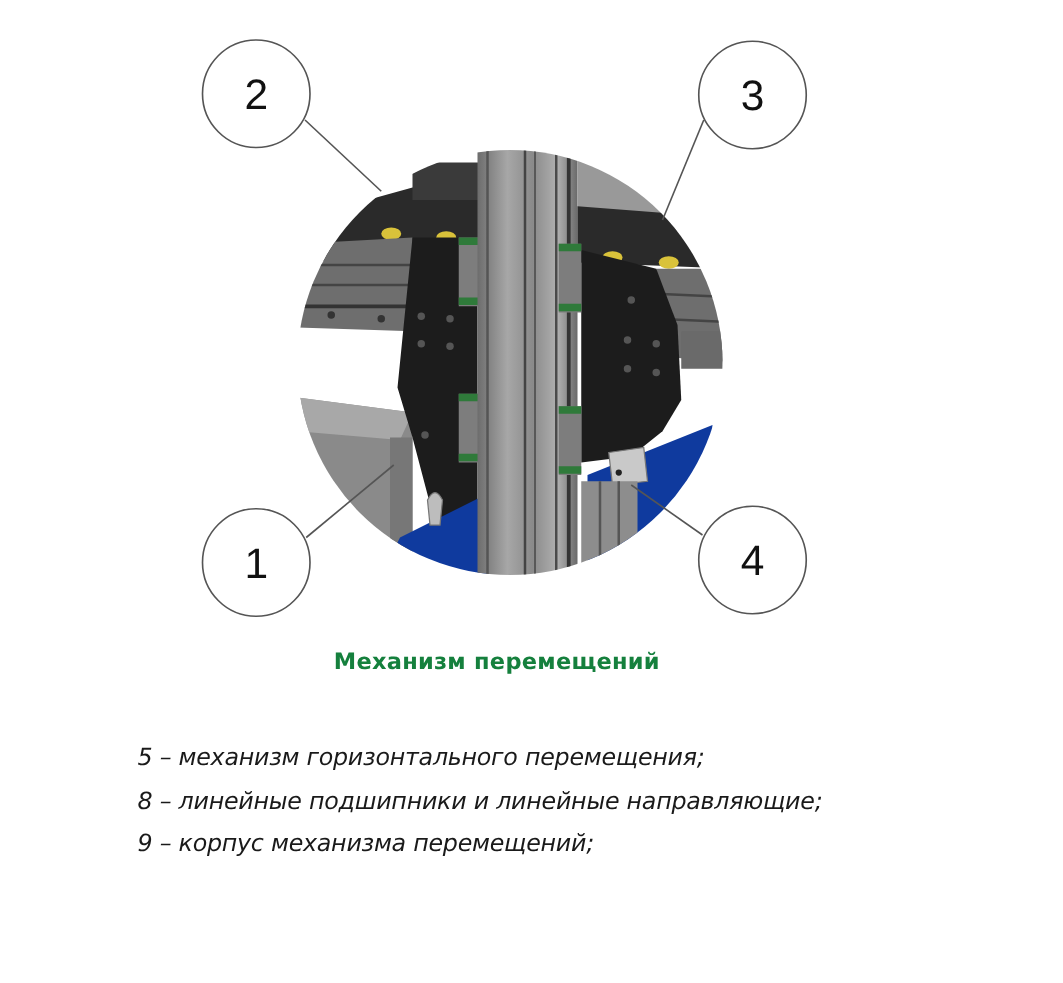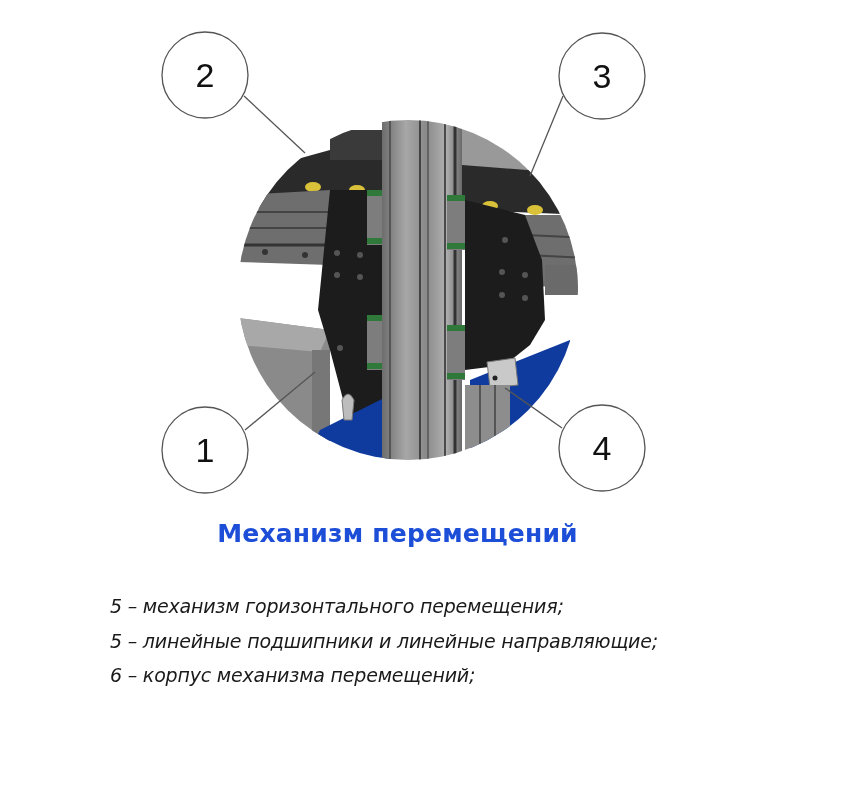--- a/index.html
+++ b/index.html
@@ -1,22 +1,22 @@
 <!DOCTYPE html>
 <html><head>
 <meta charset="utf-8">
 <style>
   html, body { margin: 0; padding: 0; background: #ffffff; }
   body { width: 850px; height: 786px; position: relative; overflow: hidden;
          font-family: "DejaVu Sans", sans-serif; }
   #figure { position: absolute; left: 0; top: 0; width: 850px; height: 500px; }
   .callout-num { font-family: "Liberation Sans", sans-serif; font-size: 34px; fill: #111; }
   #caption { position: absolute; left: 0; top: 519px; width: 795px; text-align: center;
-             font-family: "DejaVu Sans", sans-serif; font-weight: bold; font-size: 25px;
-             color: #1d4ed8; letter-spacing: 0.2px; }
+             font-family: "DejaVu Sans", sans-serif; font-weight: bold; font-size: 18px;
+             color: #15803d; letter-spacing: 0.2px; }
   #legend { position: absolute; left: 110px; top: 589px; margin: 0; padding: 0; list-style: none; }
   #legend li { font-family: "DejaVu Sans", sans-serif; font-style: italic; font-size: 19px;
                color: #1a1a1a; height: 34.5px; line-height: 34px; white-space: nowrap;
                letter-spacing: -0.2px; }
 </style>
 </head>
 <body>
 
 <svg id="figure" viewBox="0 0 850 500" xmlns="http://www.w3.org/2000/svg">
   <defs>
@@ -140,15 +140,15 @@
   <g>
     <circle cx="602" cy="448" r="43" fill="#ffffff" stroke="#555555" stroke-width="1.3"></circle>
     <text class="callout-num" x="602" y="460" text-anchor="middle">4</text>
   </g>
 </svg>
 
 <div id="caption">Механизм перемещений</div>
 
 <ul id="legend">
   <li>5 – механизм горизонтального перемещения;</li>
-  <li>5 – линейные подшипники и линейные направляющие;</li>
-  <li>6 – корпус механизма перемещений;</li>
+  <li>8 – линейные подшипники и линейные направляющие;</li>
+  <li>9 – корпус механизма перемещений;</li>
 </ul>
 
 </body></html>

